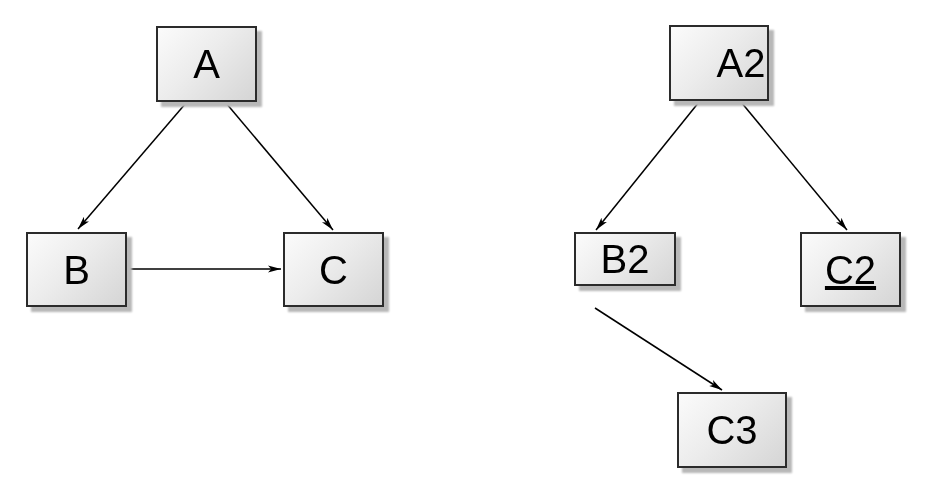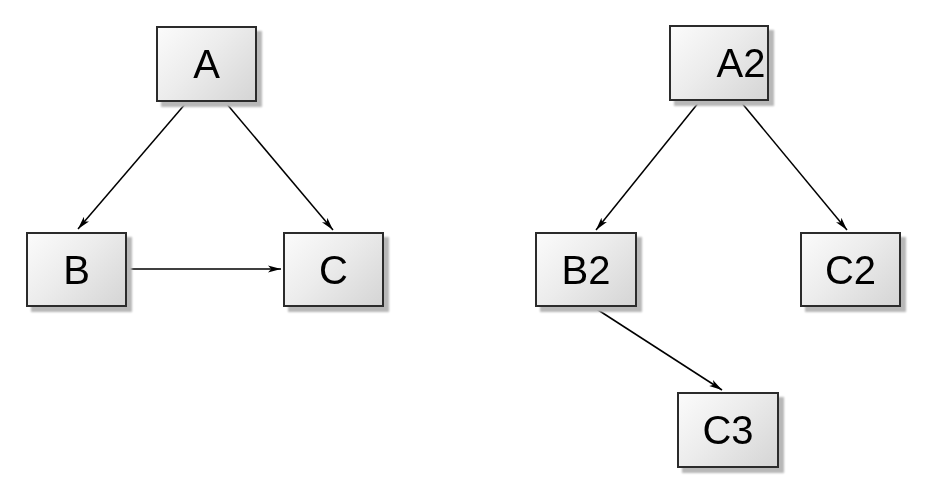--- a/index.html
+++ b/index.html
@@ -62,23 +62,23 @@
   </div>
   <div class="node" style="left: 26px; top: 232px; width: 101px; height: 75px;">
     <span class="node-label">B</span>
   </div>
   <div class="node" style="left: 283px; top: 232px; width: 101px; height: 75px;">
     <span class="node-label">C</span>
   </div>
   <div class="node" style="left: 669px; top: 25px; width: 100px; height: 76px; padding-left: 44px;">
     <span class="node-label">A2</span>
   </div>
-  <div class="node" style="left: 535px; top: 232px; width: 102px; height: 75px;">
+  <div class="node" style="left: 574px; top: 232px; width: 102px; height: 54px;">
     <span class="node-label">B2</span>
   </div>
-  <div class="node" style="left: 800px; top: 232px; width: 101px; height: 75px;">
+  <div class="node" style="left: 800px; top: 232px; width: 101px; height: 75px; text-decoration: underline;">
     <span class="node-label">C2</span>
   </div>
-  <div class="node" style="left: 677px; top: 392px; width: 102px; height: 76px;">
+  <div class="node" style="left: 677px; top: 392px; width: 110px; height: 76px;">
     <span class="node-label">C3</span>
   </div>
 
 </div>
 
 </body></html>

